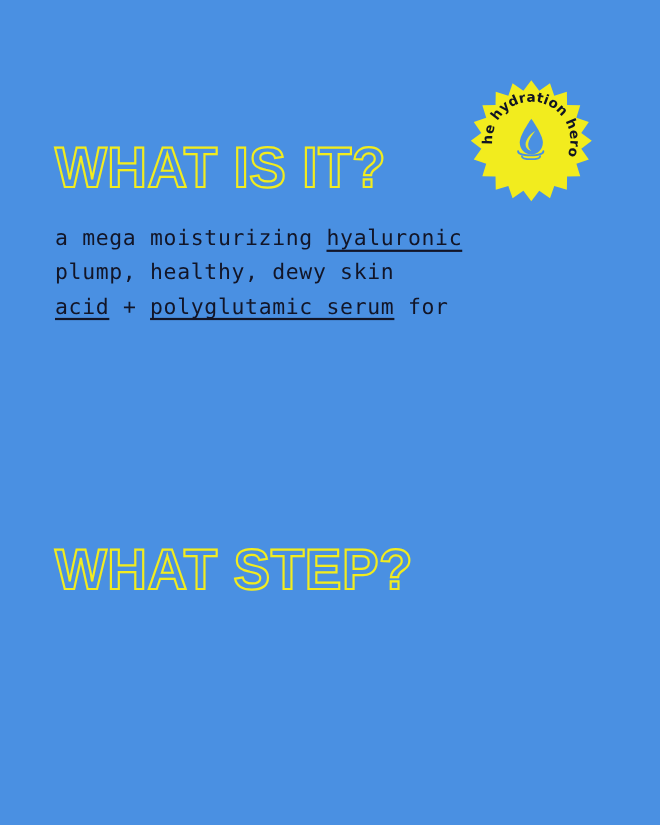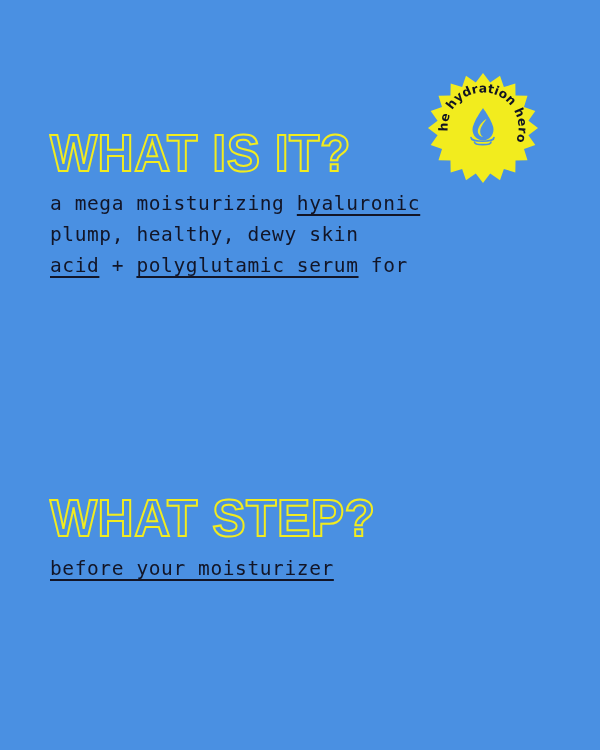--- a/index.html
+++ b/index.html
@@ -65,21 +65,21 @@
     -webkit-text-stroke: 2px #f2ec1e;
     text-stroke: 2px #f2ec1e;
     margin: 0;
     transform: scaleX(0.96);
     transform-origin: left center;
     white-space: nowrap;
     paint-order: stroke fill;
   }
 
   .body-block {
-    margin-top: 7px;
+    margin-top: 20px;
   }
   .body-line {
     font-family: "DejaVu Sans Mono", monospace;
     font-size: 19.5px;
     line-height: 31px;
     color: #121527;
     letter-spacing: 0.6px;
     white-space: pre;
     margin: 0;
   }
@@ -123,17 +123,16 @@
       <p class="body-line"><span>a mega moisturizing </span><span class="u">hyaluronic</span></p>
       <p class="body-line"><span>plump, healthy, dewy skin</span></p>
       <p class="body-line"><span class="u">acid</span><span> + </span><span class="u">polyglutamic serum</span><span> for</span></p>
     </div>
   </div>
 
 
   <div class="section" id="sec-2">
     <h1 class="heading">WHAT STEP?</h1>
     <div class="body-block">
-      <p class="body-line"><span class="u">before your moisturizer</span></p>
     </div>
   </div>
 
 </div>
 
 </body></html>

